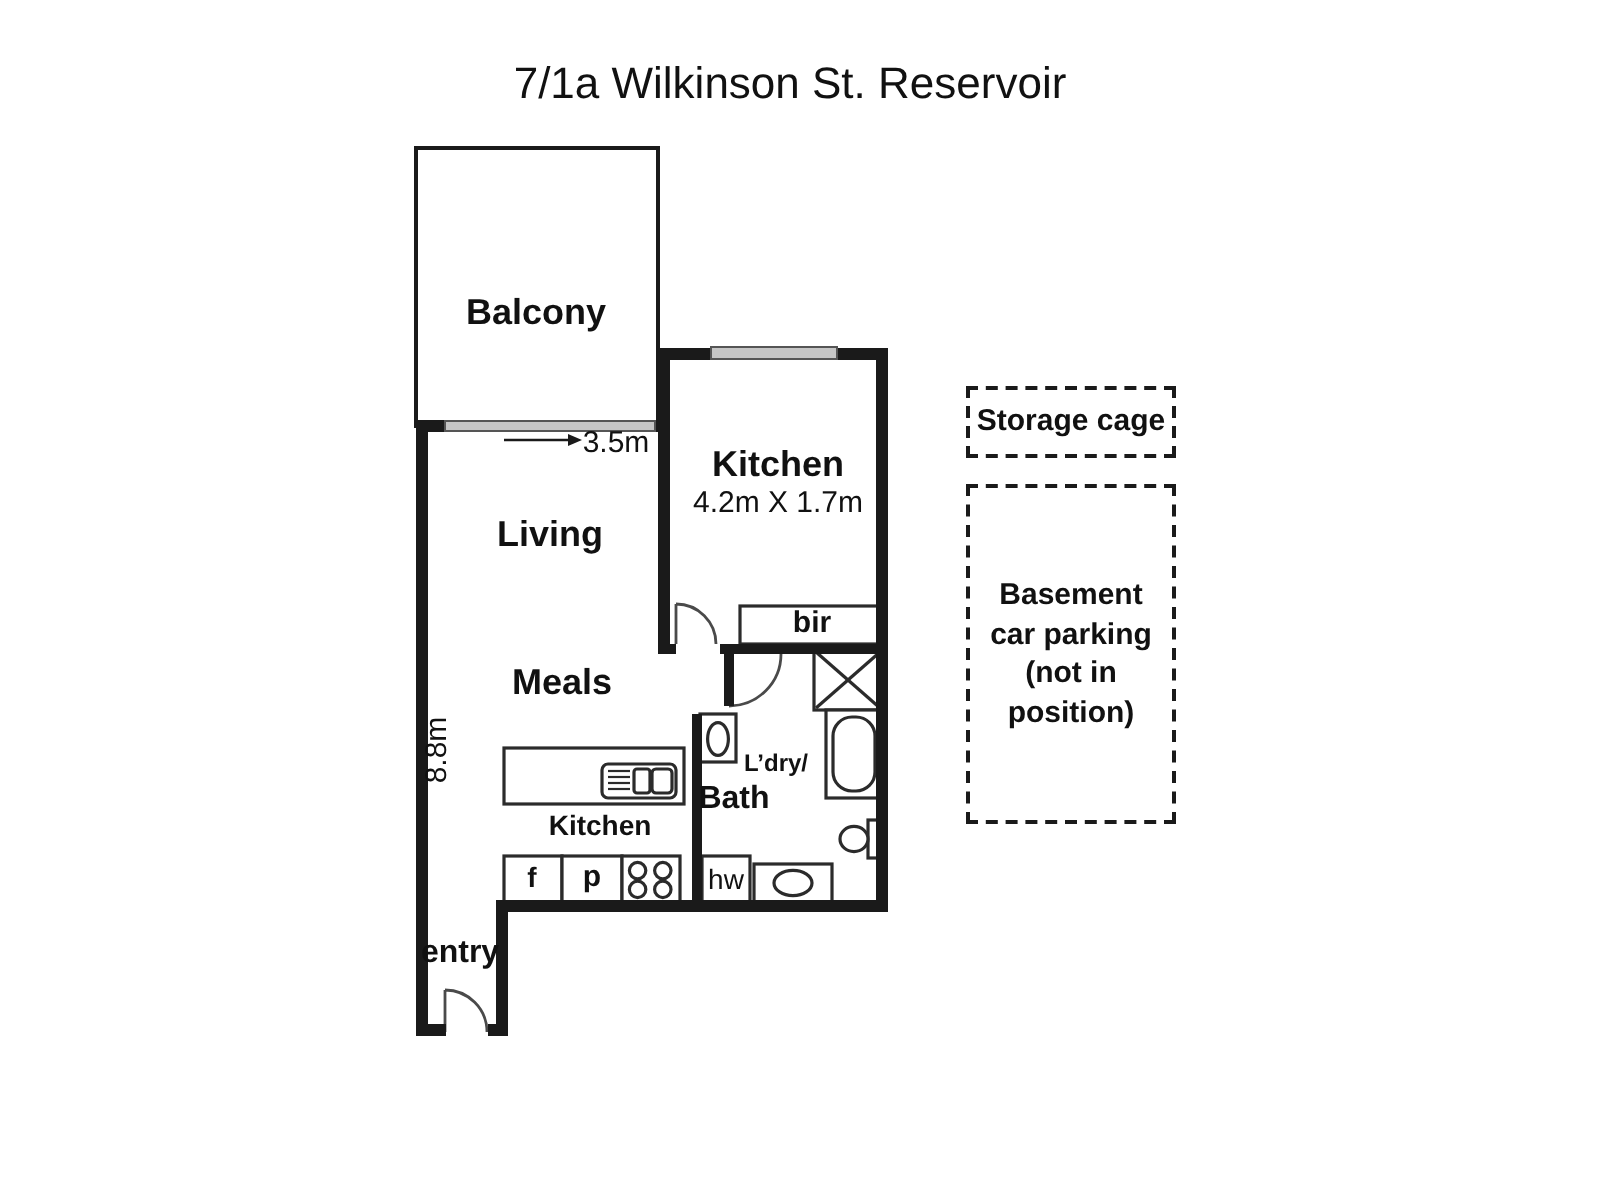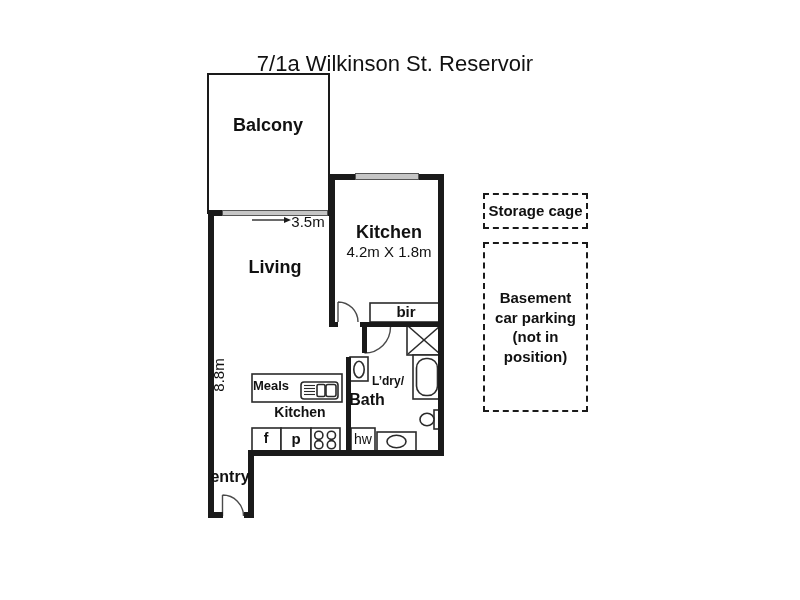--- a/index.html
+++ b/index.html
@@ -118,28 +118,28 @@
     <div>Basement</div>
     <div>car parking</div>
     <div>(not in</div>
     <div>position)</div>
   </div>
   <div class="dashed" style="left:483px;top:193px;width:105px;height:36px;z-index:2;">
     <div>Storage cage</div>
   </div>
 
   <div class="layer-text">
-    <div class="t" style="left:395px;top:42px;font-size:22px;margin-top:22px;">7/1a Wilkinson St. Reservoir</div>
+    <div class="t" style="left:395px;top:42px;font-size:22px;">7/1a Wilkinson St. Reservoir</div>
 
-    <div class="t bold" style="left:268px;top:126px;font-size:18px;">Balcony</div>
+    <div class="t bold" style="left:268px;top:157px;font-size:18px;">Balcony</div>
     <div class="t bold" style="left:275px;top:268px;font-size:18px;text-align:right;">Living</div>
-    <div class="t bold" style="left:271px;top:342px;font-size:13px;margin-top:44px;">Meals</div>
+    <div class="t bold" style="left:281px;top:342px;font-size:18px;">Meals</div>
     <div class="t bold" style="left:300px;top:413px;font-size:14px;">Kitchen</div>
     <div class="t bold" style="left:389px;top:233px;font-size:18px;">Kitchen</div>
-    <div class="t" style="left:389px;top:252px;font-size:15px;">4.2m X 1.8m</div>
+    <div class="t" style="left:389px;top:252px;font-size:15px;">4.2m X 1.7m</div>
 
     <div class="t bold" style="left:388px;top:382px;font-size:12px;">L’dry/</div>
     <div class="t bold" style="left:367px;top:400px;font-size:16px;">Bath</div>
 
     <div class="t bold" style="left:230px;top:477px;font-size:16px;">entry</div>
 
     <div class="t bold" style="left:406px;top:312px;font-size:15px;">bir</div>
     <div class="t bold" style="left:266px;top:439px;font-size:14px;">f</div>
     <div class="t bold" style="left:296px;top:439px;font-size:15px;">p</div>
     <div class="t" style="left:363px;top:440px;font-size:14px;">hw</div>

